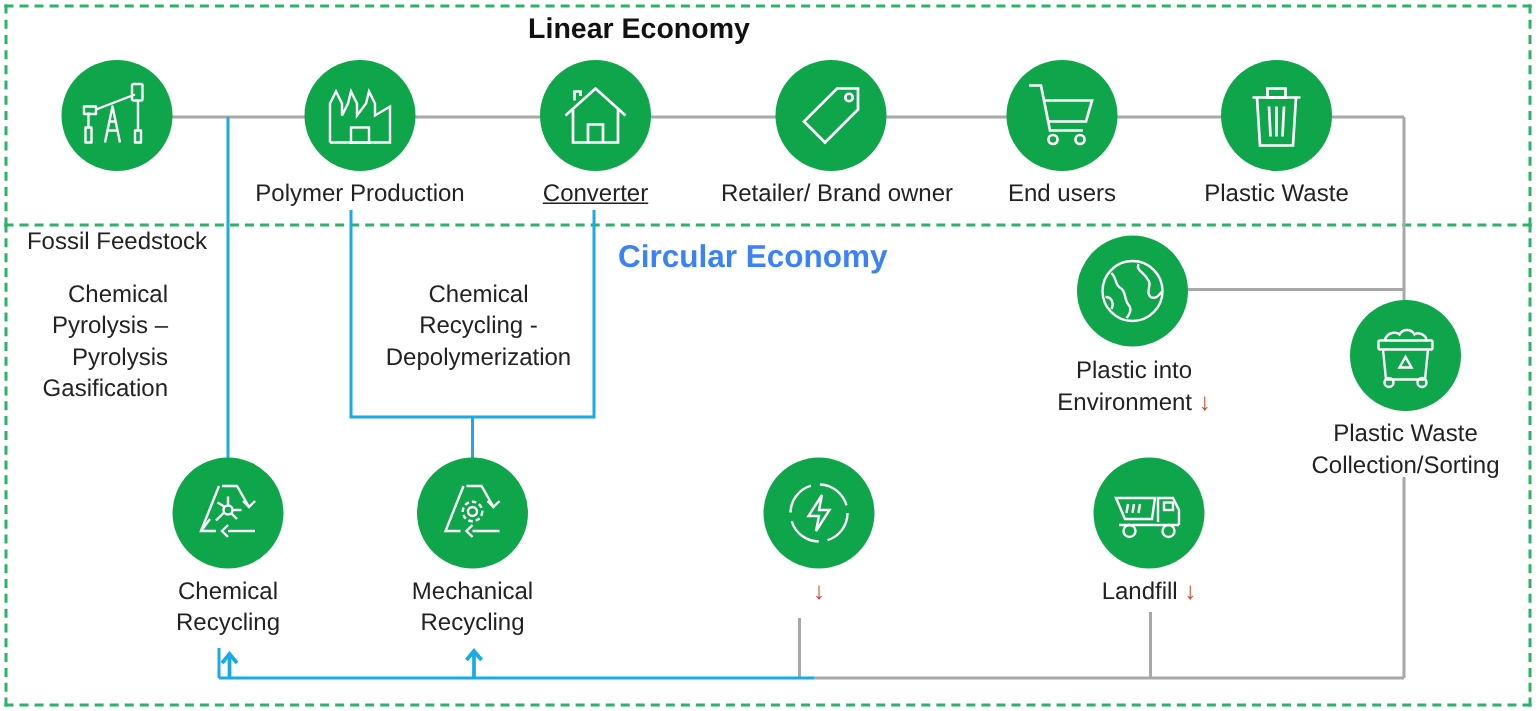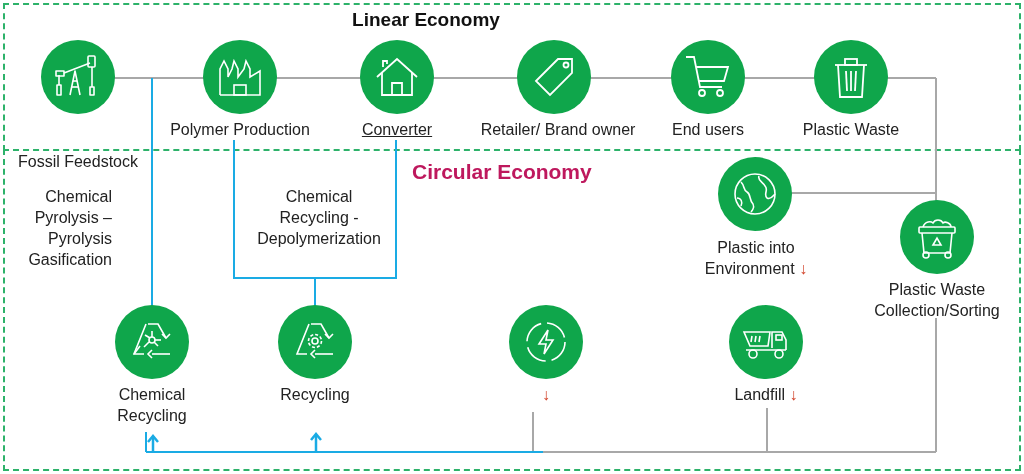--- a/index.html
+++ b/index.html
@@ -3,21 +3,21 @@
 <meta charset="utf-8">
 <style>
   html, body { margin: 0; padding: 0; background: #ffffff; }
   body { width: 1024px; height: 474px; position: relative; overflow: hidden;
          font-family: "Liberation Sans", sans-serif; color: #222; }
   .frame { position: absolute; border: 2px dashed #2db26a; box-sizing: border-box; }
   #linear-frame { left: 3px; top: 3px; width: 1018px; height: 148px; border-bottom: none; }
   #circular-frame { left: 3px; top: 149px; width: 1018px; height: 322px; border-top: 2px dashed #2db26a; }
   .title { position: absolute; font-weight: bold; white-space: nowrap; }
   #linear-title { left: 0; width: 852px; top: 9px; text-align: center; font-size: 19px; color: #111; }
-  #circular-title { left: 412px; top: 160px; font-size: 21px; color: #be185d; }
+  #circular-title { left: 412px; top: 160px; font-size: 21px; color: #3b82f6; }
   svg#lines { position: absolute; left: 0; top: 0; }
   .node { position: absolute; width: 74px; height: 74px; border-radius: 50%; background: #0fa64b;
           display: flex; align-items: center; justify-content: center; }
   .node svg { width: 52px; height: 52px; }
   .label { position: absolute; font-size: 16px; text-align: center; line-height: 21px; white-space: nowrap; color: #222; }
   .down { color: #d2432a; font-weight: bold; }
   .note { position: absolute; font-size: 16px; line-height: 21px; color: #222; }
 </style>
 </head>
 <body>
@@ -183,20 +183,21 @@
     <polyline points="20,8 8,38 18,38"></polyline>
       <polyline points="22,8 32,8 40,22"></polyline>
       <polyline points="44,38 26,38"></polyline>
     <polyline points="36,18 40,22 44,18"></polyline>
       <polyline points="26,34 22,38 26,42"></polyline>
     <circle cx="26" cy="25" r="3"></circle>
       <circle cx="26" cy="25" r="6.5" stroke-dasharray="3 2"></circle>
   </svg>
 </div>
 <div class="label" style="left:255px;top:384px;width:120px;">
+  <div>Mechanical</div>
   <div>Recycling</div>
 </div>
 
 <div class="node" style="left:509px;top:305px;">
   <svg viewBox="0 0 52 52" fill="none" stroke="#fff" stroke-width="1.6">
     <circle cx="26" cy="26" r="19" stroke-dasharray="24 6"></circle>
     <polygon points="28,14 19,28 26,28 24,38 33,24 26,24"></polygon>
   </svg>
 </div>
 <div class="label" style="left:462px;top:384px;width:168px;">

